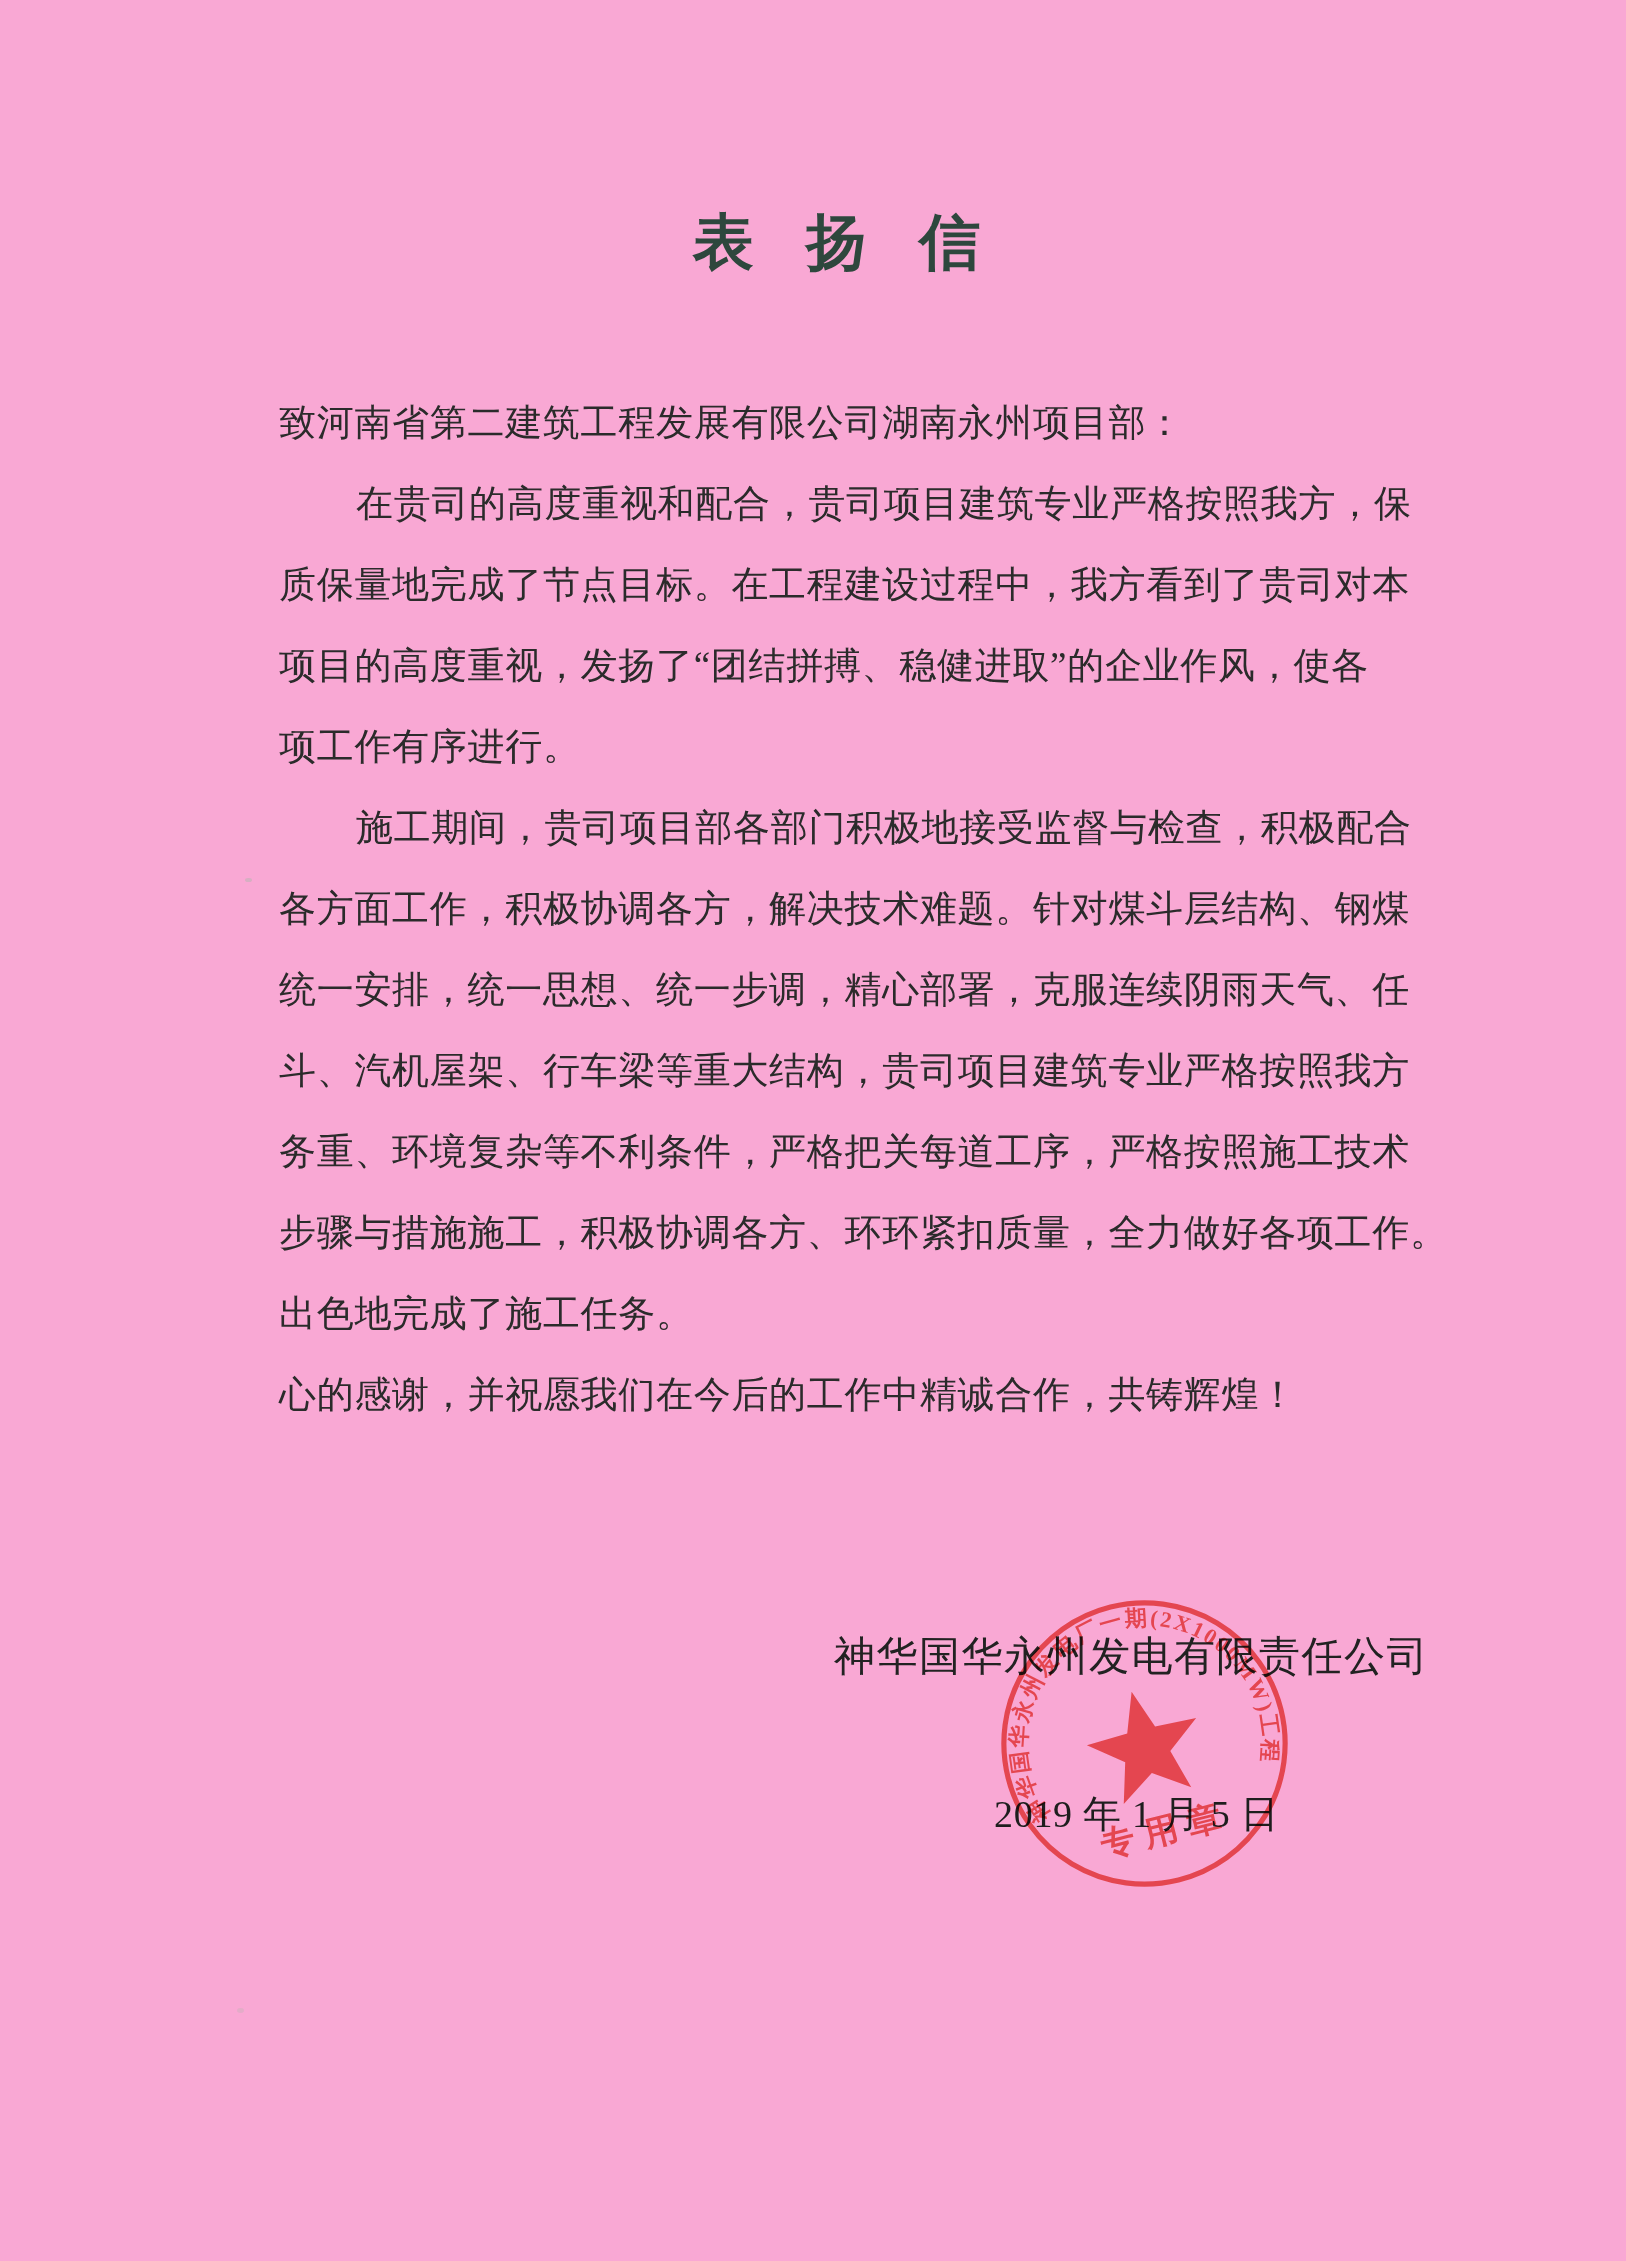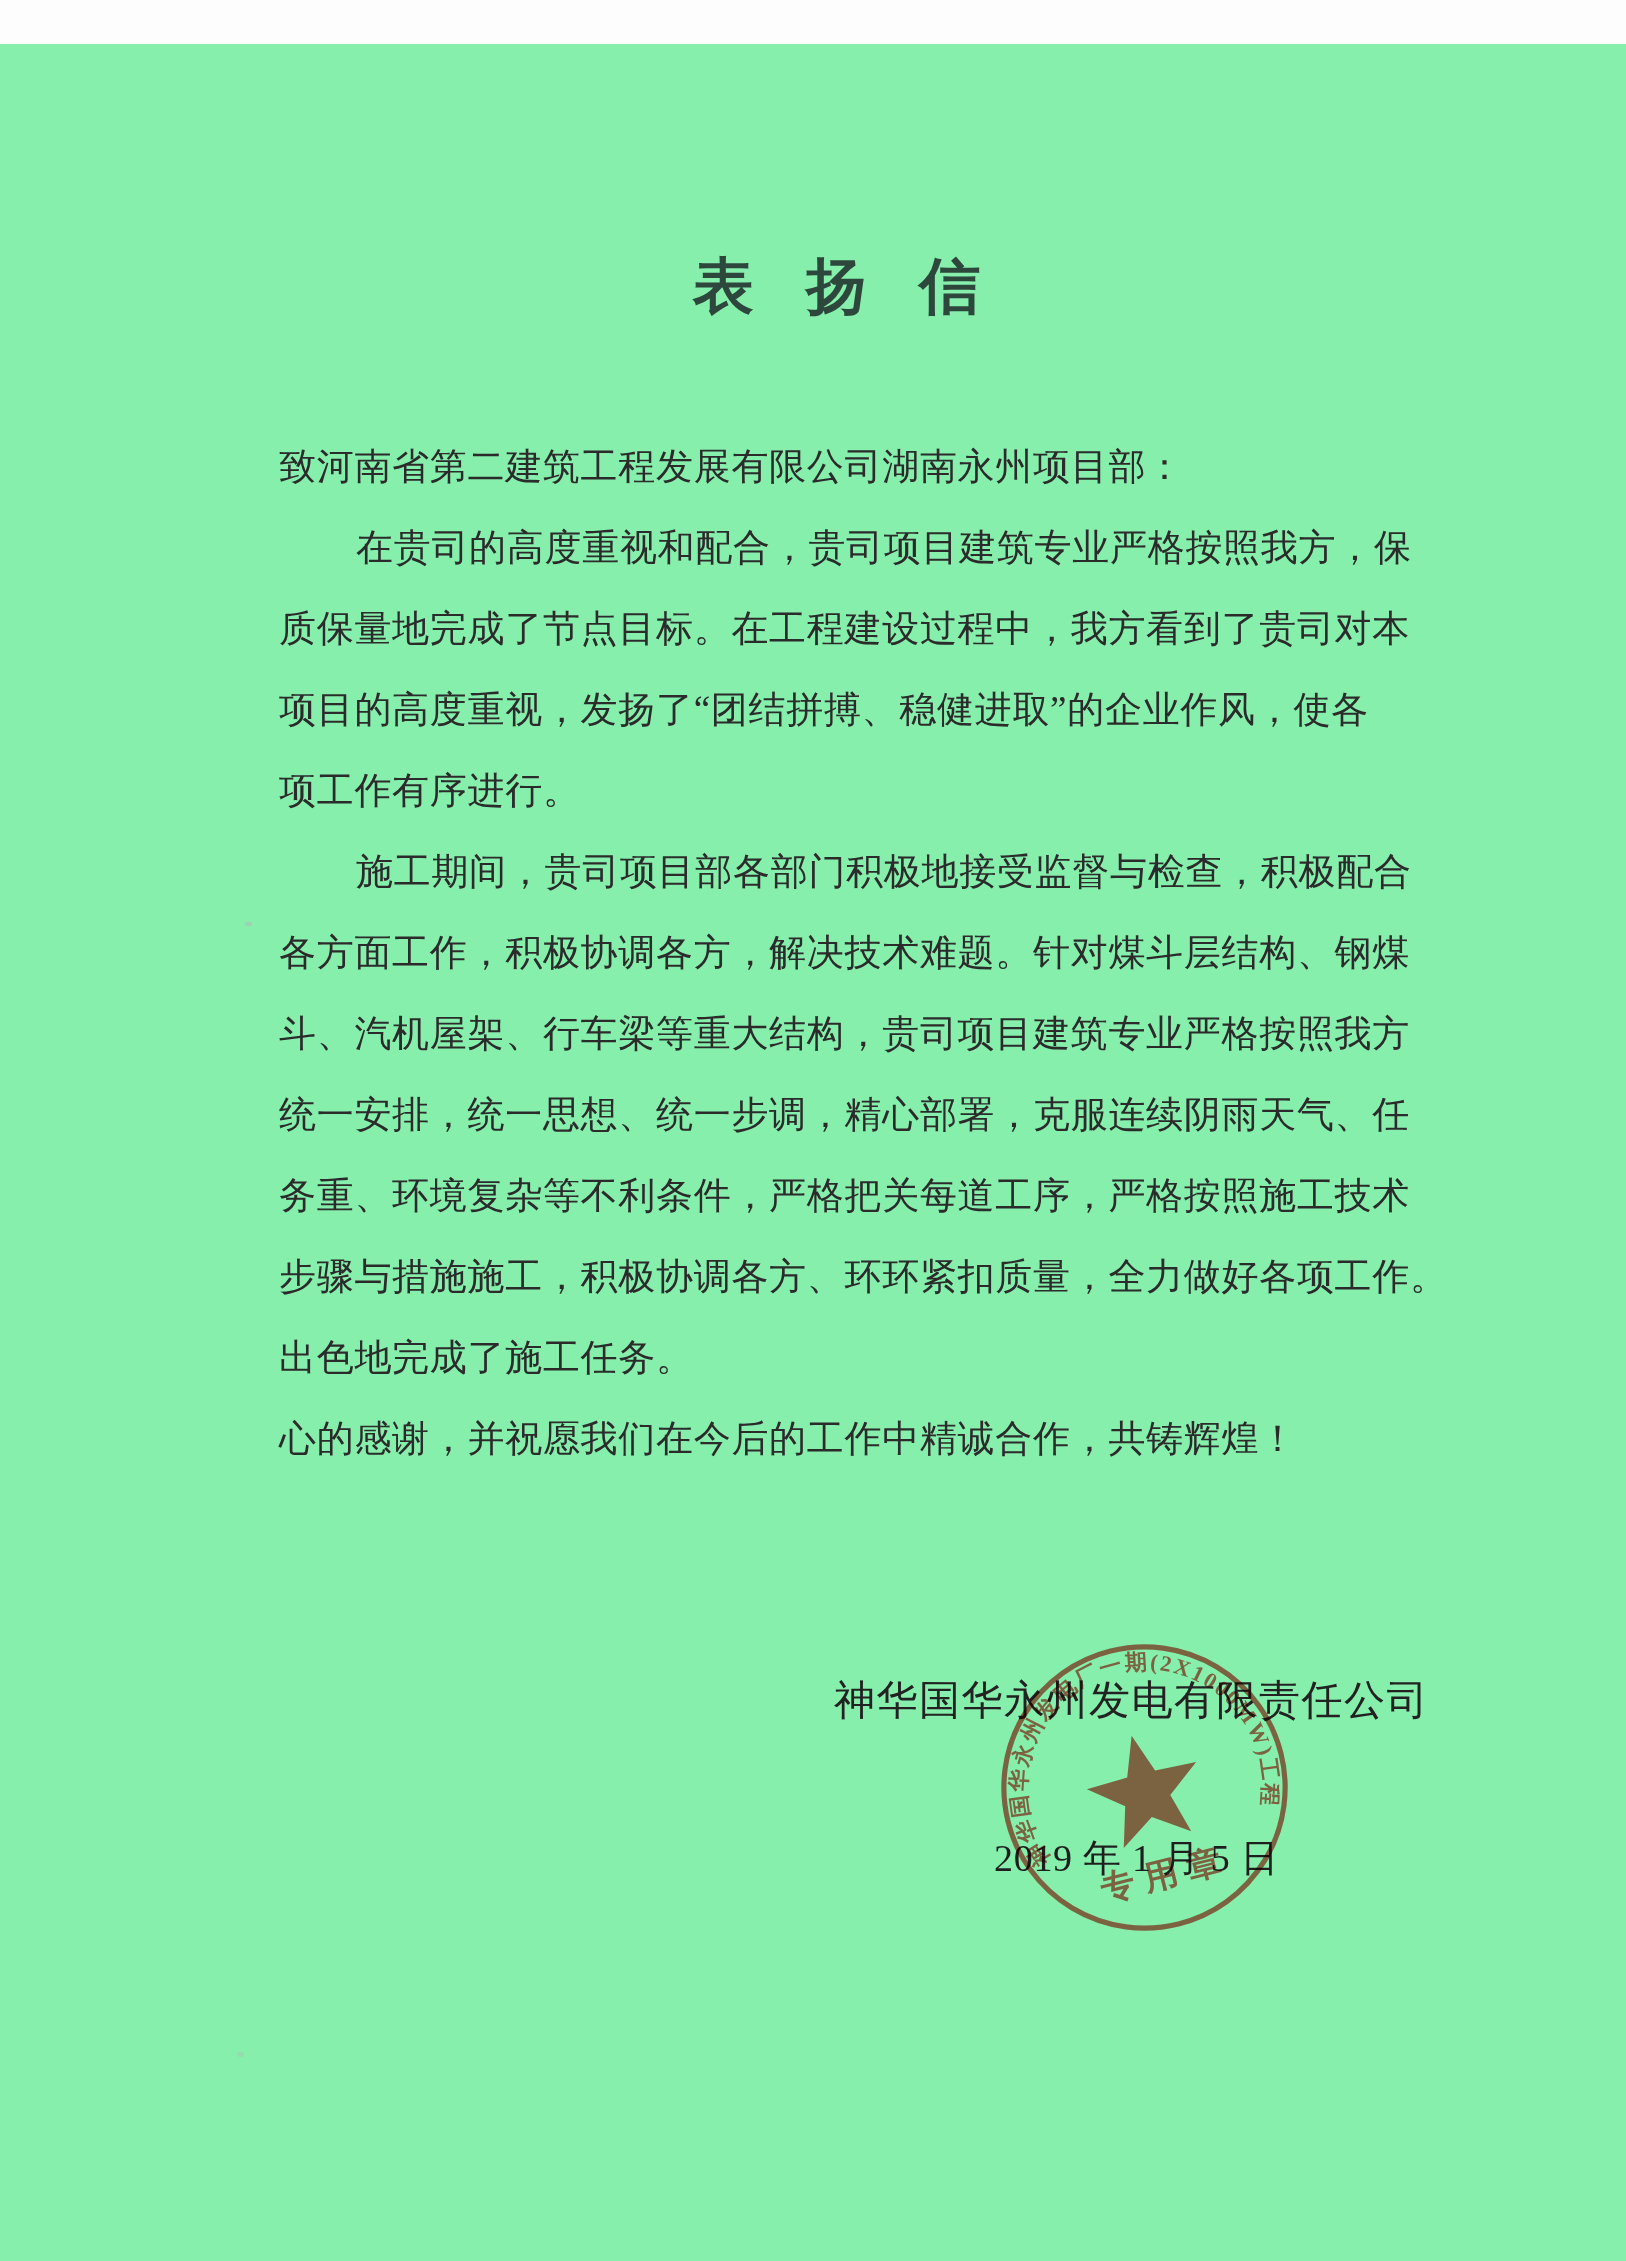--- a/index.html
+++ b/index.html
@@ -3,21 +3,21 @@
 <meta charset="utf-8">
 <style>
   * { margin: 0; padding: 0; box-sizing: border-box; }
   html, body { width: 1627px; height: 2261px; }
   body {
     position: relative;
     background: #fdfdfd;
     font-family: "Liberation Serif", "DejaVu Serif", serif;
     overflow: hidden;
   }
-  .paper { position: absolute; inset: 0; background: #86efac; margin-top: 44px; }
+  .paper { position: absolute; inset: 0; background: #f9a8d4; }
 
   .letter-title {
     position: absolute;
     top: 201px; left: 279px; width: 1118px; height: 83px;
     text-align: center;
     font-size: 61px; font-weight: bold;
     line-height: 83px;
     color: var(--title-color, #2e473d);
     word-spacing: 31px;
     letter-spacing: 3px;
@@ -94,22 +94,22 @@
   <div class="body-block">
     <div class="line">致河南省第二建筑工程发展有限公司湖南永州项目部：</div>
 
     <div class="line indent">在贵司的高度重视和配合，贵司项目建筑专业严格按照我方，保</div>
     <div class="line">质保量地完成了节点目标。在工程建设过程中，我方看到了贵司对本</div>
     <div class="line">项目的高度重视，发扬了“团结拼搏、稳健进取”的企业作风，使各</div>
     <div class="line">项工作有序进行。</div>
 
     <div class="line indent">施工期间，贵司项目部各部门积极地接受监督与检查，积极配合</div>
     <div class="line">各方面工作，积极协调各方，解决技术难题。针对煤斗层结构、钢煤</div>
+    <div class="line">统一安排，统一思想、统一步调，精心部署，克服连续阴雨天气、任</div>
     <div class="line">斗、汽机屋架、行车梁等重大结构，贵司项目建筑专业严格按照我方</div>
-    <div class="line">统一安排，统一思想、统一步调，精心部署，克服连续阴雨天气、任</div>
     <div class="line">务重、环境复杂等不利条件，严格把关每道工序，严格按照施工技术</div>
     <div class="line">步骤与措施施工，积极协调各方、环环紧扣质量，全力做好各项工作。</div>
     <div class="line">出色地完成了施工任务。</div>
 
     <div class="line">心的感谢，并祝愿我们在今后的工作中精诚合作，共铸辉煌！</div>
   </div>
 
   <div class="signature-company">神华国华永州发电有限责任公司</div>
 
   <div class="signature-date">2019 年 1 月 5 日</div>

